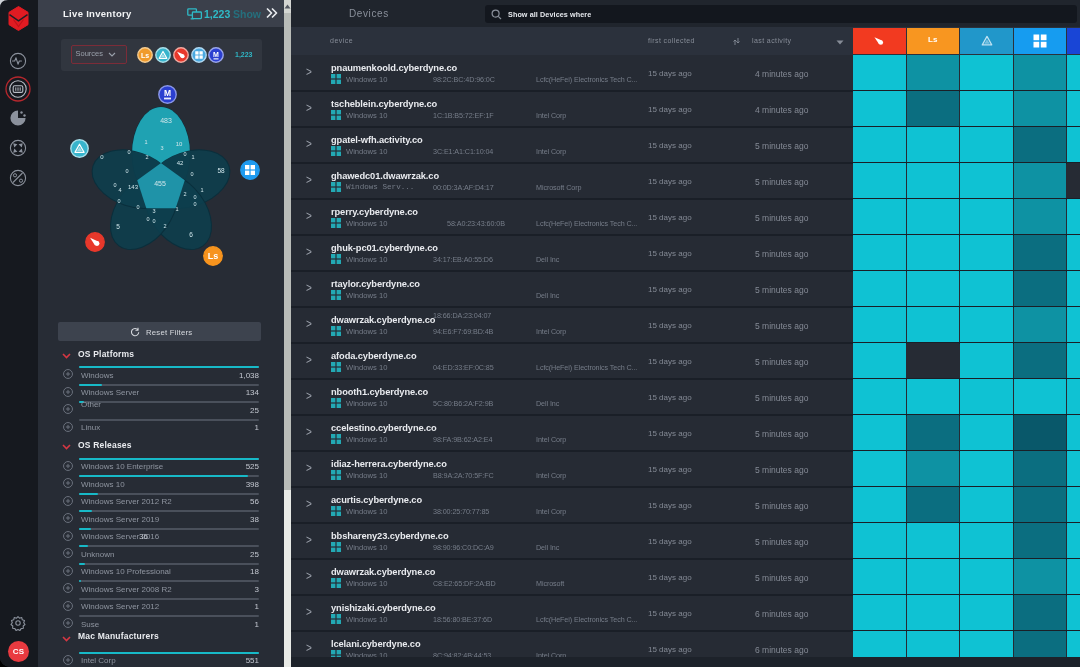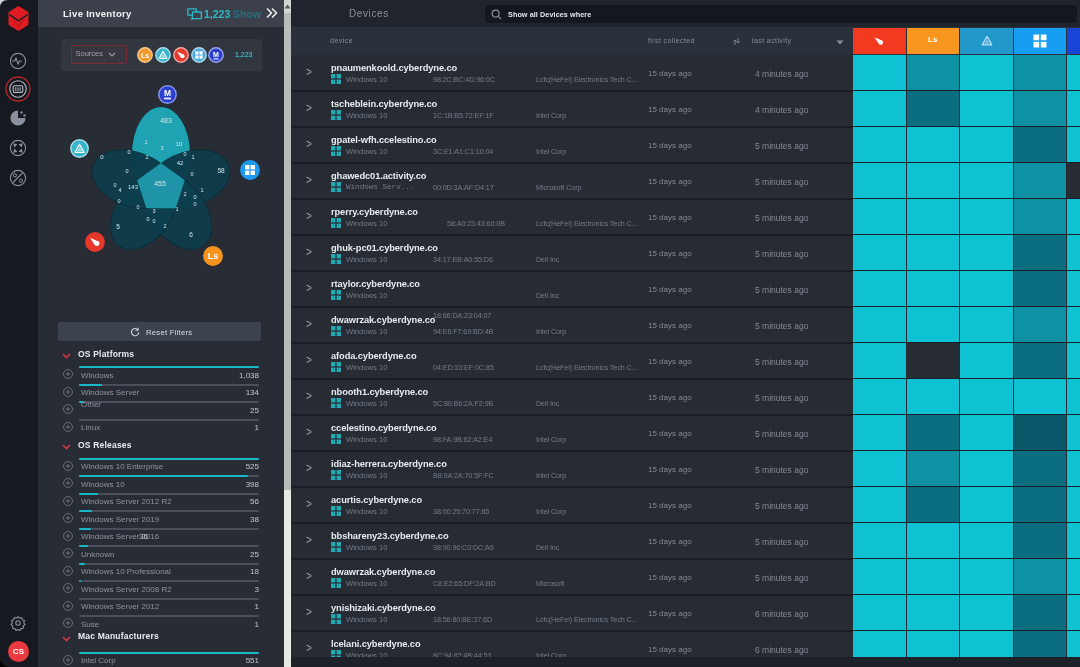--- a/index.html
+++ b/index.html
@@ -346,35 +346,35 @@
       <rect x="-3.33067e-16" y="5.6" width="4.4" height="4.4" fill="#23a9b4"></rect>
       <rect x="5.6" y="5.6" width="4.4" height="4.4" fill="#23a9b4"></rect>
     </svg>
 <div class="abs" style="left:346px;top:110.8px;font-size:7.6px;color:#767d89;">Windows 10</div>
 <div class="abs" style="left:433px;top:111px;font-size:7.2px;color:#767d89;letter-spacing:-.1px;">1C:1B:B5:72:EF:1F</div>
 <div class="abs" style="left:536px;top:111px;width:101px;overflow:hidden;white-space:nowrap;font-size:7.2px;color:#767d89;letter-spacing:-.1px;">Intel Corp</div>
 <div class="abs" style="left:648px;top:104.5px;font-size:8px;color:#848a95;">15 days ago</div>
 <div class="abs" style="left:755px;top:104.5px;font-size:8.5px;color:#848a95;">4 minutes ago</div>
 <div class="abs" style="left:285px;top:126px;width:795px;height:2px;background:#1a1f27;"></div>
 <div class="abs" style="left:306px;top:138px;font-size:10px;color:#9aa0aa;transform:scaleY(1.3);">&gt;</div>
-<div class="abs" style="left:331px;top:134.5px;font-size:9.3px;font-weight:bold;color:#e9ebef;letter-spacing:-.1px;">gpatel-wfh.ccelestino.co</div>
+<div class="abs" style="left:331px;top:134.5px;font-size:9.3px;font-weight:bold;color:#e9ebef;letter-spacing:-.1px;">gpatel-wfh.activity.co</div>
 <svg class="abs" style="left:331px;top:145.5px" width="10" height="10" viewBox="0 0 10 10">
       <rect x="-3.33067e-16" y="-3.33067e-16" width="4.4" height="4.4" fill="#23a9b4"></rect>
       <rect x="5.6" y="-3.33067e-16" width="4.4" height="4.4" fill="#23a9b4"></rect>
       <rect x="-3.33067e-16" y="5.6" width="4.4" height="4.4" fill="#23a9b4"></rect>
       <rect x="5.6" y="5.6" width="4.4" height="4.4" fill="#23a9b4"></rect>
     </svg>
 <div class="abs" style="left:346px;top:146.8px;font-size:7.6px;color:#767d89;">Windows 10</div>
 <div class="abs" style="left:433px;top:147px;font-size:7.2px;color:#767d89;letter-spacing:-.1px;">3C:E1:A1:C1:10:04</div>
 <div class="abs" style="left:536px;top:147px;width:101px;overflow:hidden;white-space:nowrap;font-size:7.2px;color:#767d89;letter-spacing:-.1px;">Intel Corp</div>
 <div class="abs" style="left:648px;top:140.5px;font-size:8px;color:#848a95;">15 days ago</div>
 <div class="abs" style="left:755px;top:140.5px;font-size:8.5px;color:#848a95;">5 minutes ago</div>
 <div class="abs" style="left:285px;top:162px;width:795px;height:2px;background:#1a1f27;"></div>
 <div class="abs" style="left:306px;top:174px;font-size:10px;color:#9aa0aa;transform:scaleY(1.3);">&gt;</div>
-<div class="abs" style="left:331px;top:170.5px;font-size:9.3px;font-weight:bold;color:#e9ebef;letter-spacing:-.1px;">ghawedc01.activity.co</div>
+<div class="abs" style="left:331px;top:170.5px;font-size:9.3px;font-weight:bold;color:#e9ebef;letter-spacing:-.1px;">ghawedc01.dwawrzak.co</div>
 <svg class="abs" style="left:331px;top:181.5px" width="10" height="10" viewBox="0 0 10 10">
       <rect x="-3.33067e-16" y="-3.33067e-16" width="4.4" height="4.4" fill="#23a9b4"></rect>
       <rect x="5.6" y="-3.33067e-16" width="4.4" height="4.4" fill="#23a9b4"></rect>
       <rect x="-3.33067e-16" y="5.6" width="4.4" height="4.4" fill="#23a9b4"></rect>
       <rect x="5.6" y="5.6" width="4.4" height="4.4" fill="#23a9b4"></rect>
     </svg>
 <div class="abs" style="left:346px;top:182.8px;font-size:7.6px;color:#767d89;font-family:Liberation Mono, monospace;">Windows Serv...</div>
 <div class="abs" style="left:433px;top:183px;font-size:7.2px;color:#767d89;letter-spacing:-.1px;">00:0D:3A:AF:D4:17</div>
 <div class="abs" style="left:536px;top:183px;width:101px;overflow:hidden;white-space:nowrap;font-size:7.2px;color:#767d89;letter-spacing:-.1px;">Microsoft Corp</div>
 <div class="abs" style="left:648px;top:176.5px;font-size:8px;color:#848a95;">15 days ago</div>

